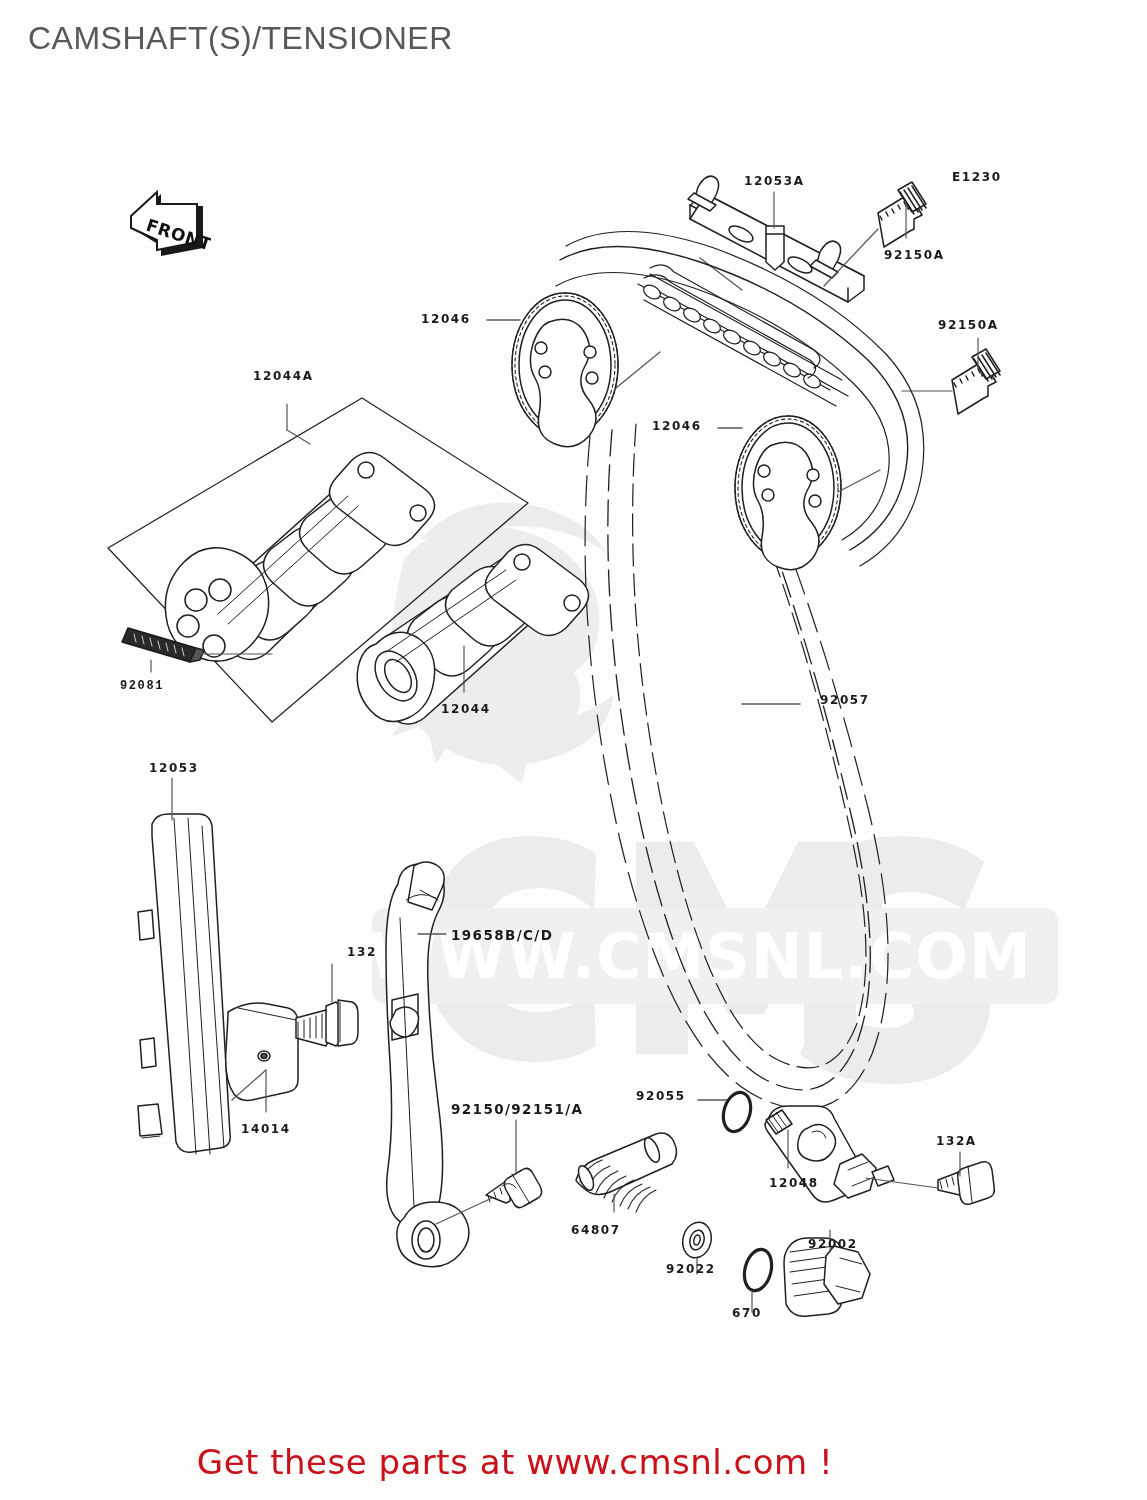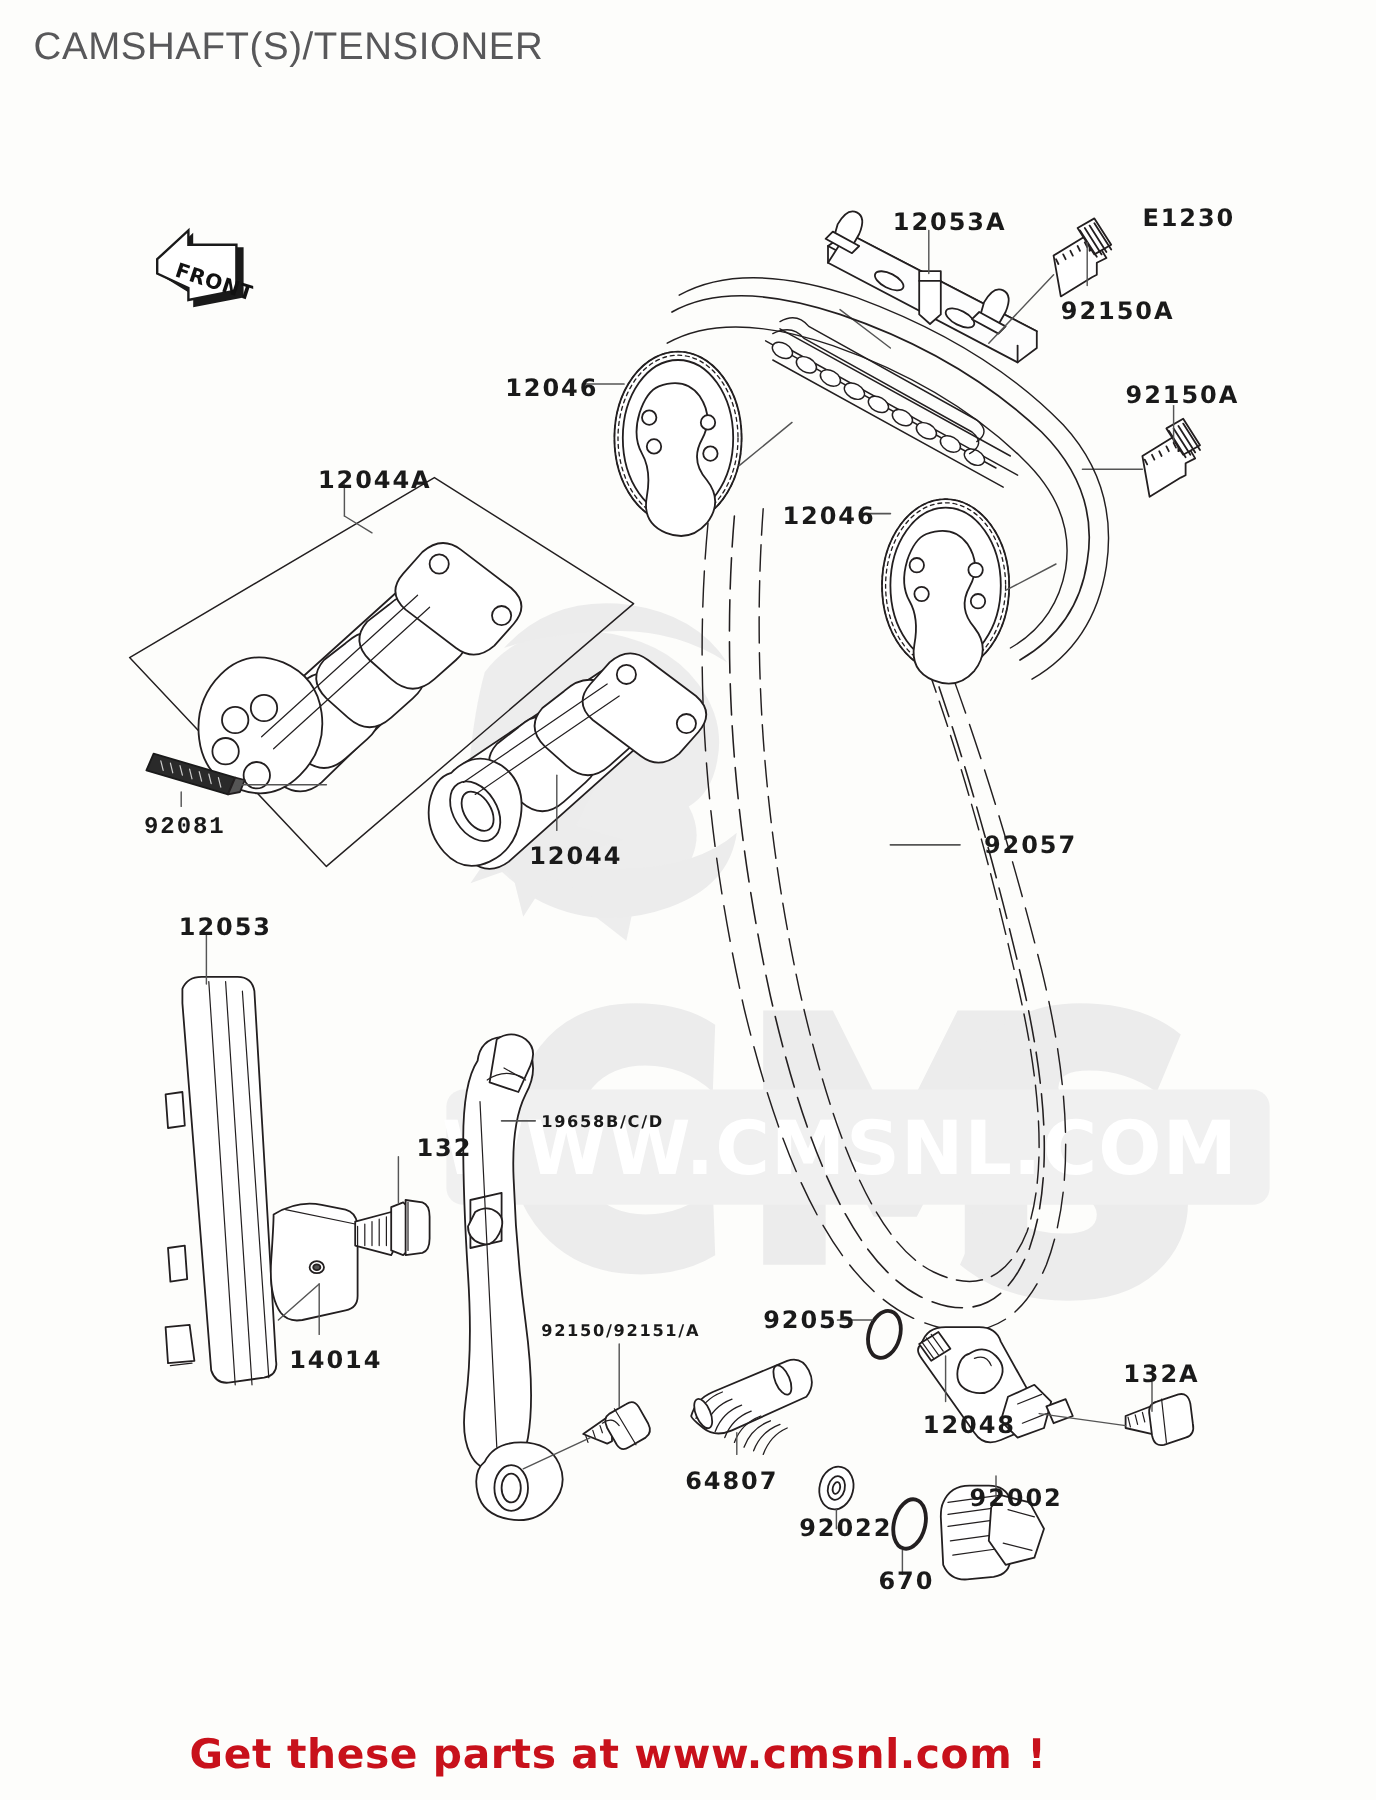--- a/index.html
+++ b/index.html
@@ -35,41 +35,41 @@
     top: 0;
     width: 1147px;
     height: 1500px;
   }
 
   
   .callout {
     position: absolute;
     font-family: "DejaVu Sans", sans-serif;
     font-weight: bold;
-    font-size: 20px;
+    font-size: 12px;
     letter-spacing: 1.6px;
     color: #1a1a1a;
     white-space: nowrap;
     line-height: 1;
   }
   .callout.small {
     font-size: 13.5px;
     letter-spacing: 1.4px;
   }
 
   
   #footer {
     position: absolute;
     left: 0;
     top: 1442px;
     width: 1030px;
     text-align: center;
     font-family: "DejaVu Sans", sans-serif;
     font-size: 34px;
-    font-weight: bold;
+    font-weight: normal;
     color: #c8111b;
     letter-spacing: 0.5px;
     white-space: nowrap;
   }
 
   
   #front-badge {
     position: absolute;
     left: 125px;
     top: 186px;
@@ -452,21 +452,21 @@
 
   <text x="20" y="44" transform="rotate(18 20 44)" font-family="DejaVu Sans, sans-serif" font-size="17" font-weight="bold" fill="#111111" letter-spacing="0.5">FRONT</text>
 </svg>
 
 <div id="callouts">
     <div class="callout" style="left: 744px; top: 175px;">12053A</div>
     <div class="callout" style="left: 952px; top: 171px;">E1230</div>
     <div class="callout" style="left: 884px; top: 249px;">92150A</div>
     <div class="callout" style="left: 421px; top: 313px;">12046</div>
     <div class="callout" style="left: 938px; top: 319px;">92150A</div>
-    <div class="callout" style="left: 253px; top: 390px; margin-left: 12px;">12044A</div>
+    <div class="callout" style="left: 253px; top: 370px;">12044A</div>
     <div class="callout" style="left: 652px; top: 420px;">12046</div>
     <div class="callout" style="left: 120px; top: 680px; font-family: Liberation Mono, monospace;">92081</div>
     <div class="callout" style="left: 441px; top: 703px;">12044</div>
     <div class="callout" style="left: 804px; top: 694px; margin-left: 16px;">92057</div>
     <div class="callout" style="left: 149px; top: 762px;">12053</div>
     <div class="callout small" style="left: 451px; top: 929px;">19658B/C/D</div>
     <div class="callout" style="left: 315px; top: 946px; margin-left: 32px;">132</div>
     <div class="callout" style="left: 241px; top: 1123px;">14014</div>
     <div class="callout small" style="left: 451px; top: 1103px;">92150/92151/A</div>
     <div class="callout" style="left: 636px; top: 1090px;">92055</div>

